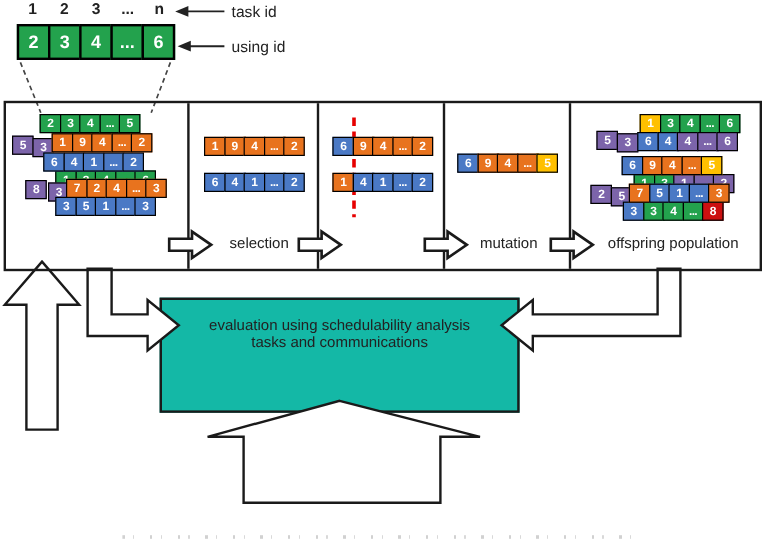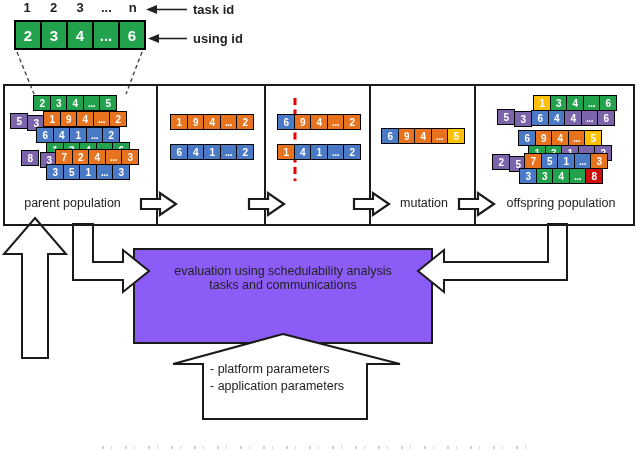--- a/index.html
+++ b/index.html
@@ -8,38 +8,38 @@
   #stage{position:relative;width:640px;height:451px;background:#fff;overflow:hidden}
   svg{position:absolute;left:0;top:0;pointer-events:none}
 
   
   #taskIdRow{position:absolute;left:14px;top:0;width:132px;height:16px;display:flex;z-index:2}
   #taskIdRow span{flex:1;text-align:center;font-size:13px;font-weight:600;color:#222}
   #coreIdRow{position:absolute;left:14px;top:20px;display:flex;z-index:2}
   .bigcell{width:28px;height:30px;border:2px solid #000;margin-right:-2px;flex:none;
            display:flex;align-items:center;justify-content:center;
            font-size:15px;font-weight:bold;color:#fff}
-  .legend-label{position:absolute;font-size:13px;font-weight:700;color:#222}
+  .legend-label{position:absolute;font-size:13px;font-weight:400;color:#222}
 
   
   #panel{position:absolute;left:3px;top:84px;width:632px;height:142px;border:2px solid #1a1a1a;z-index:3}
   .divider{position:absolute;top:86px;width:2px;height:138px;background:#1a1a1a;z-index:3}
 
   .stage-label{position:absolute;top:196px;height:16px;font-size:12.5px;color:#222;text-align:center;z-index:6}
 
   
   #genes{position:absolute;left:0;top:0;width:640px;height:451px;z-index:4;pointer-events:none}
   .chrow{position:absolute;display:flex}
   .gene{width:18px;height:16px;border:1.5px solid #000;margin-right:-1.5px;flex:none;
         display:flex;align-items:center;justify-content:center;
         font-size:10px;font-weight:bold;color:#fff;letter-spacing:-0.5px}
 
   
   #evalBox{position:absolute;left:133px;top:248px;width:300px;height:96px;border:2px solid #1a1a1a;
-           background:#8b5cf6;z-index:1;text-align:center;font-size:12.5px;color:#222}
+           background:#14b8a6;z-index:1;text-align:center;font-size:12.5px;color:#222}
   #evalBox .l1{margin-top:14px}
   #evalBox .l2{margin-top:10px;line-height:15px}
   #evalBox .l3{line-height:15px}
   #topRanked{position:absolute;left:28px;top:312px;width:117px;height:24px;border:2px solid #1a1a1a;
              background:#fff;z-index:6;display:flex;align-items:center;justify-content:center;
              font-size:12.5px;color:#222}
   #paramsText{position:absolute;left:210px;top:361px;width:170px;z-index:7;font-size:12.5px;
               line-height:16.5px;color:#222;text-align:left}
   #captionStrip{position:absolute;left:102px;top:446px;width:436px;height:3px;opacity:.45;
     background:repeating-linear-gradient(90deg,#999 0 2px,transparent 2px 9px,#aaa 9px 10px,transparent 10px 23px)}
@@ -247,27 +247,23 @@
       </div>
     </div>
 
   <svg class="z5" width="640" height="451">
     <polygon points="141,199 160,199 160,193 176,204 160,215 160,209 141,209" fill="#fff" stroke="#1a1a1a" stroke-width="2.2"></polygon>
     <polygon points="249,199 268,199 268,193 284,204 268,215 268,209 249,209" fill="#fff" stroke="#1a1a1a" stroke-width="2.2"></polygon>
     <polygon points="354,199 373,199 373,193 389,204 373,215 373,209 354,209" fill="#fff" stroke="#1a1a1a" stroke-width="2.2"></polygon>
     <polygon points="459,199 478,199 478,193 494,204 478,215 478,209 459,209" fill="#fff" stroke="#1a1a1a" stroke-width="2.2"></polygon>
   </svg>
 
-  <div class="stage-label" style="left:0;width:145px">parent population</div>
+  <div class="stage-label" style="left:170px;width:92px">selection</div>
   <div class="stage-label" style="left:486px;width:150px">offspring population</div>
   <div class="stage-label" style="left:376px;width:96px">mutation</div>
 
 
   <svg class="z6" width="640" height="451">
     <polygon points="283,334 400,364 367,364 367,419 203,419 203,364 173,364" fill="#fff" stroke="#1a1a1a" stroke-width="2"></polygon>
   </svg>
-  <div id="paramsText">
-    <div>- platform parameters</div>
-    <div>- application parameters</div>
-  </div>
 
   <div id="captionStrip"></div>
 </div>
 
 </body></html>

